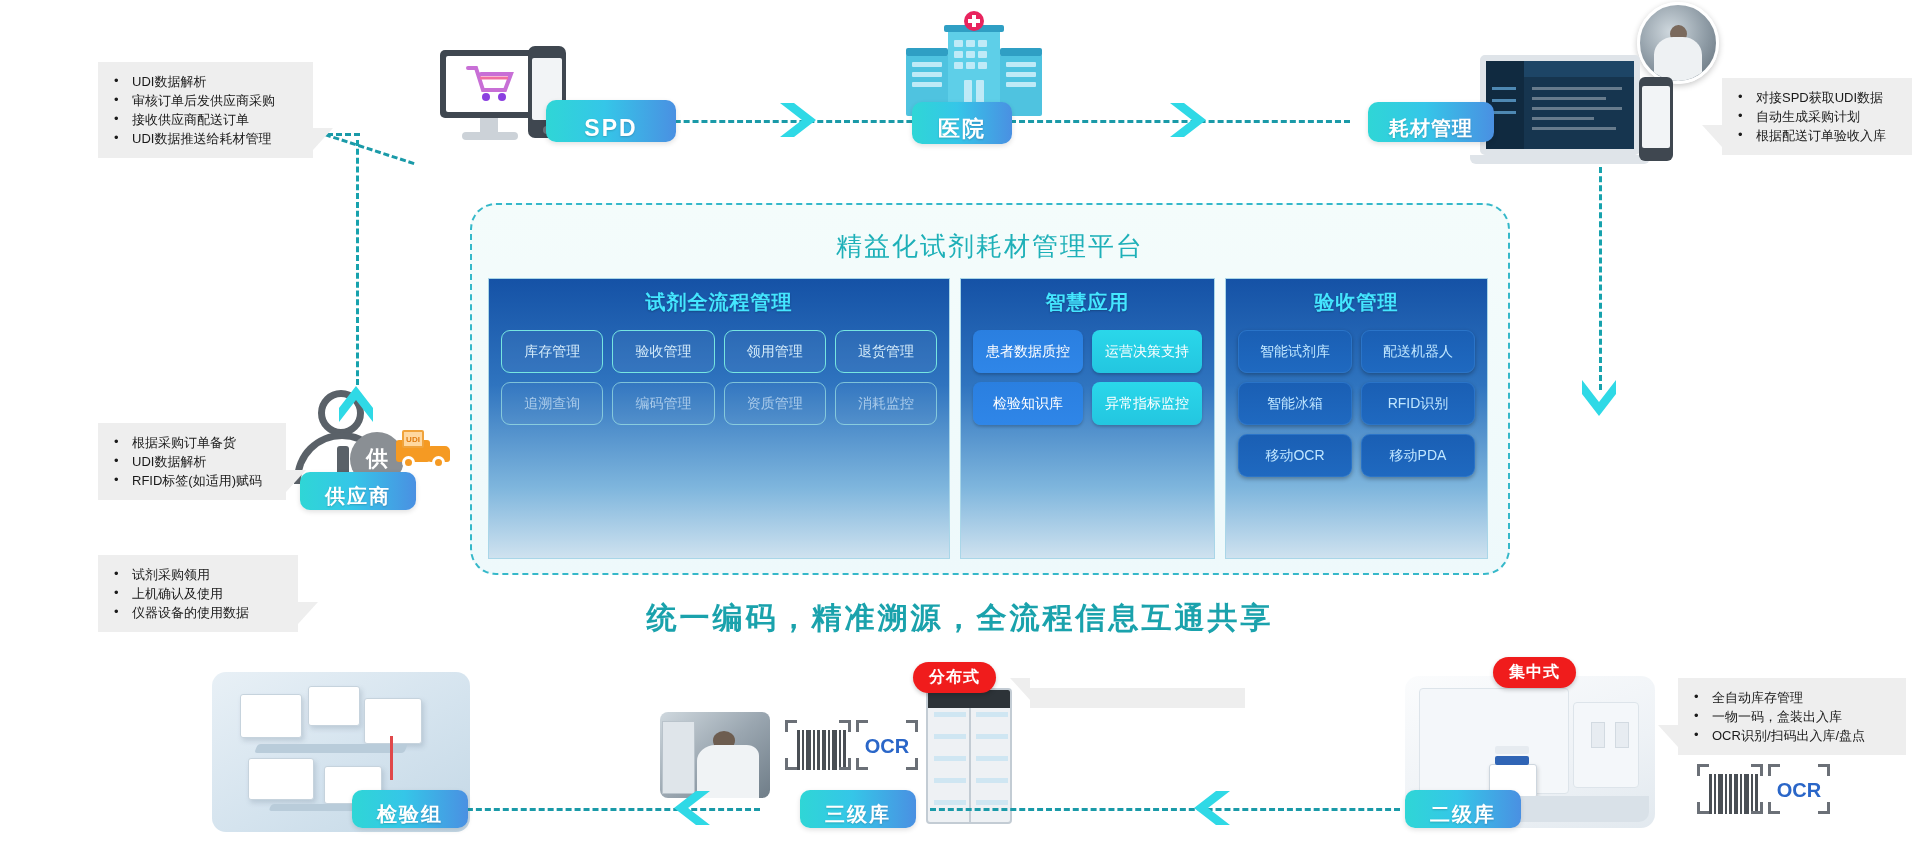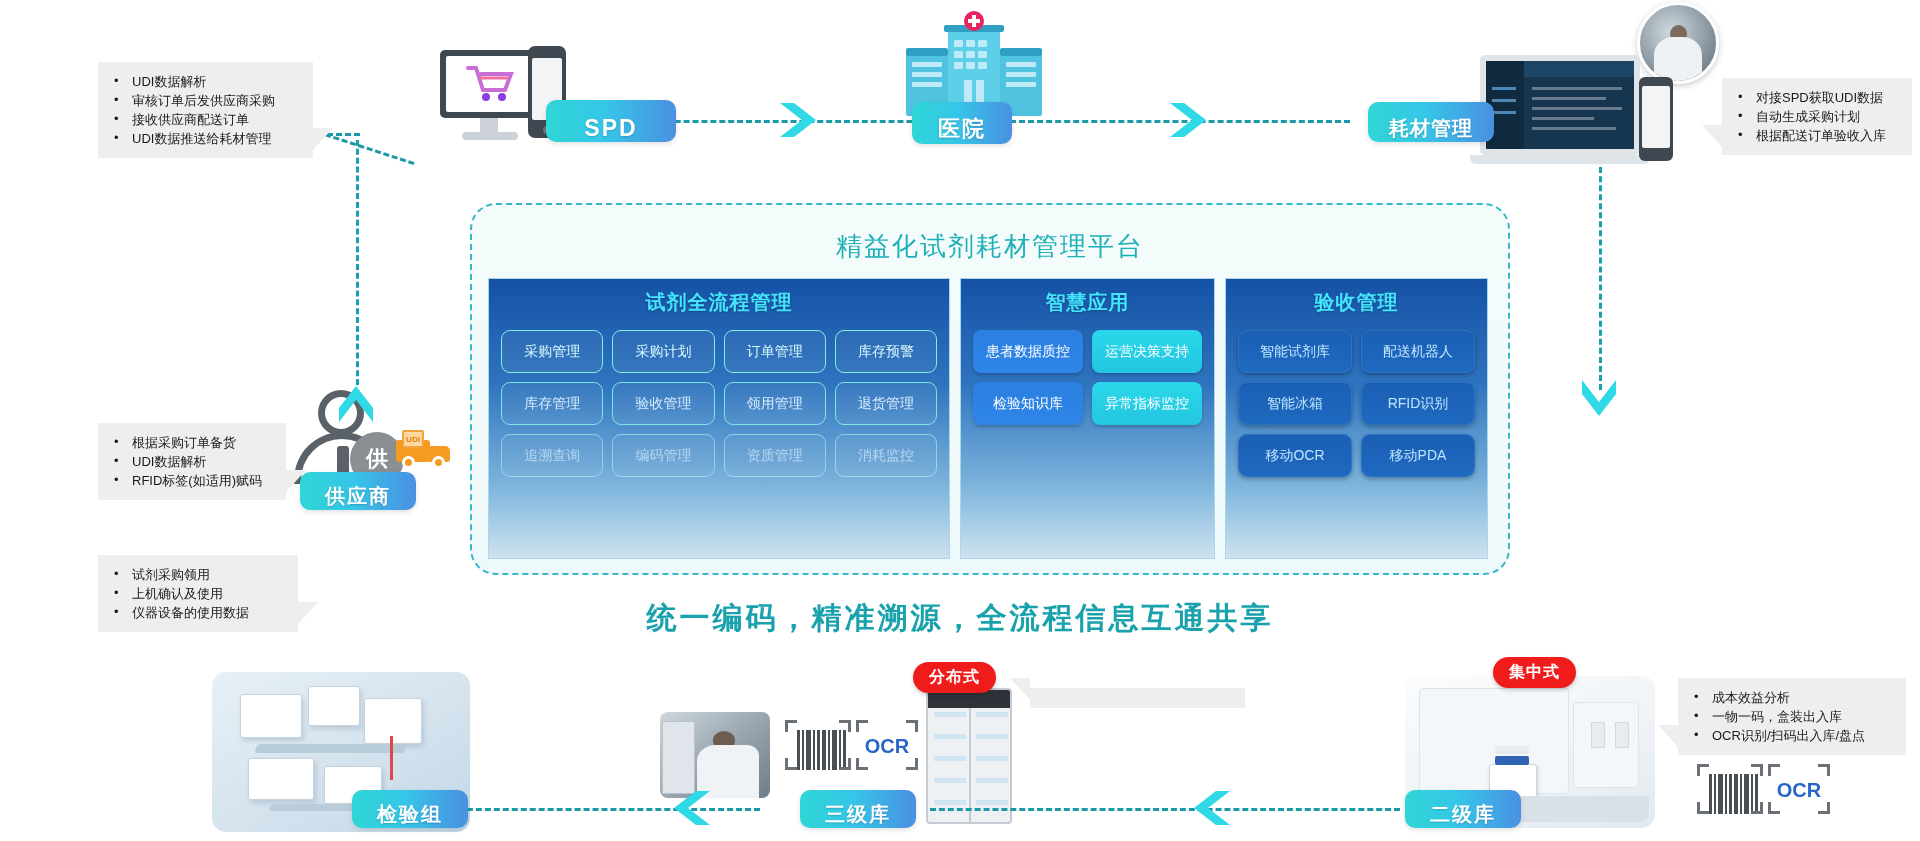--- a/index.html
+++ b/index.html
@@ -443,21 +443,21 @@
     </ul>
     <span class="tail tail-right"></span>
   </div>
 
   <div class="callout" style="left:1030px; top:688px; width:215px;">
     <span class="tail tail-left"></span>
   </div>
 
   <div class="callout" style="left:1678px; top:678px; width:228px;">
     <ul>
-      <li>成本效益分析</li>
+      <li>全自动库存管理</li>
       <li>一物一码，盒装出入库</li>
       <li>OCR识别/扫码出入库/盘点</li>
     </ul>
     <span class="tail tail-left"></span>
   </div>
 
   <div class="art" style="left:292px; top:390px; width:160px; height:92px;">
     <div class="supplier-head" style="left:26px; top:0;"></div>
     <div class="supplier-body" style="left:2px; top:42px;"></div>
     <div class="supplier-tie" style="left:45px; top:56px;"></div>
@@ -477,26 +477,20 @@
   <div class="pill" style="left:300px; top:472px; width:116px; height:38px; font-size:20px;">
     <span>供应商</span>
   </div>
 
   <div id="platform">
     <div id="platform-title">精益化试剂耗材管理平台</div>
     <div id="cols">
 
       <div class="col col-flow">
         <div class="col-title">试剂全流程管理</div>
-        <div class="tile-grid grid-4 row-1" style="margin-bottom:9px;">
-          <div class="tile tile-outline">采购管理</div>
-          <div class="tile tile-outline">采购计划</div>
-          <div class="tile tile-outline">订单管理</div>
-          <div class="tile tile-outline">库存预警</div>
-        </div>
         <div class="tile-grid grid-4 row-2" style="margin-bottom:9px;">
           <div class="tile tile-outline">库存管理</div>
           <div class="tile tile-outline">验收管理</div>
           <div class="tile tile-outline">领用管理</div>
           <div class="tile tile-outline">退货管理</div>
         </div>
         <div class="tile-grid grid-4 row-3">
           <div class="tile tile-outline">追溯查询</div>
           <div class="tile tile-outline">编码管理</div>
           <div class="tile tile-outline">资质管理</div>

